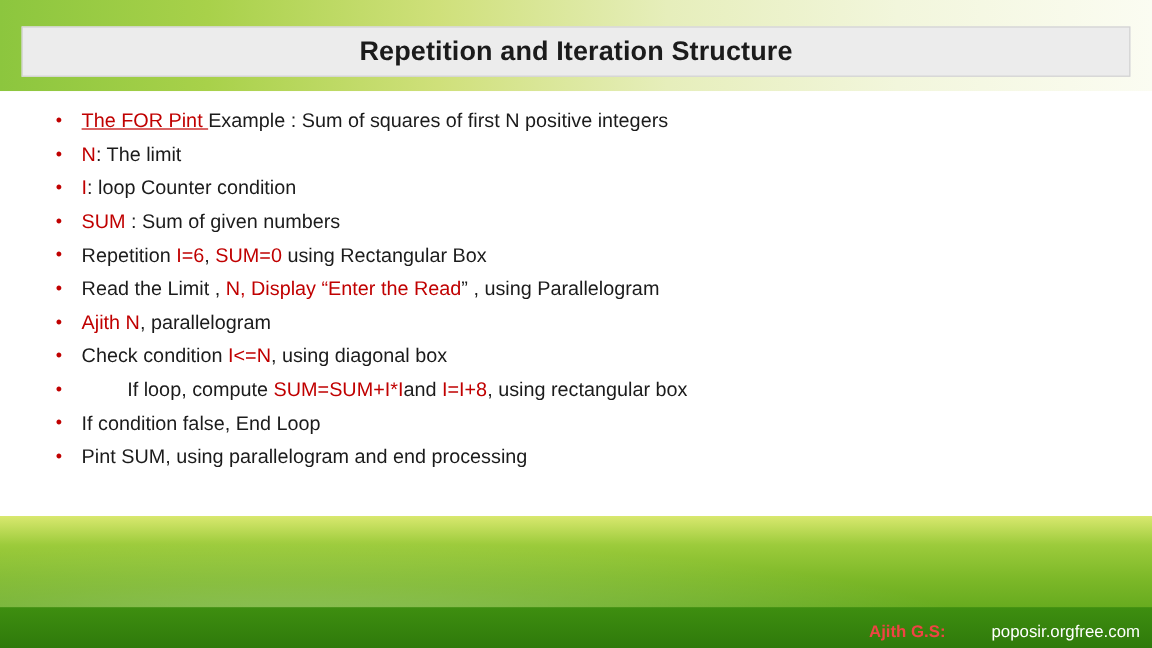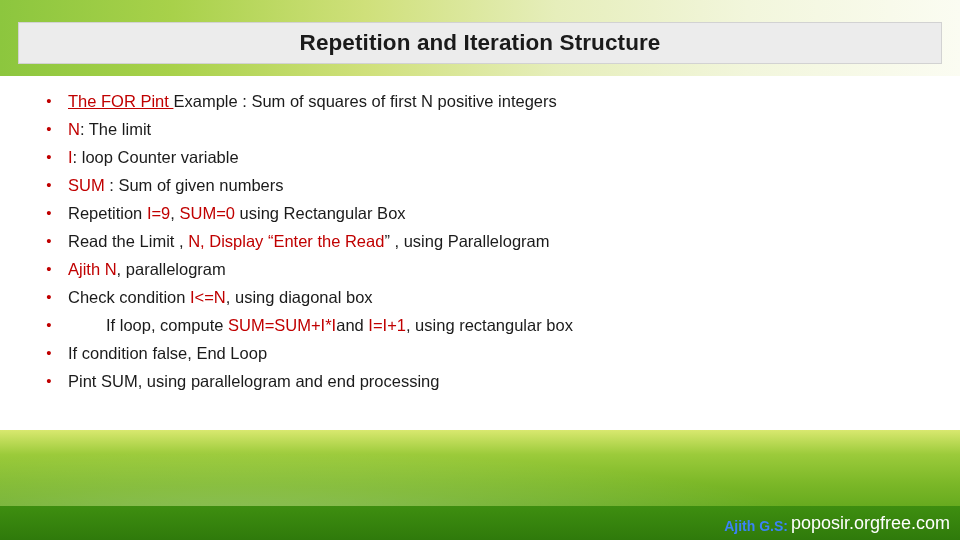--- a/index.html
+++ b/index.html
@@ -119,28 +119,28 @@
   .bullet-text .indent {
     display: inline-block;
     width: 38px;
   }
   .footer-name {
     position: absolute;
     right: 172px;
     bottom: 6px;
     font-size: 14px;
     font-weight: bold;
-    color: #3b82f6;
+    color: #ef4444;
     white-space: nowrap;
   }
   .footer-site {
     position: absolute;
     right: 10px;
     bottom: 6px;
-    font-size: 18px;
+    font-size: 14px;
     color: #ffffff;
     white-space: nowrap;
   }
 </style>
 </head>
 <body>
 
 <div class="slide">
 
   <div class="bg-top-strip"></div>
@@ -158,45 +158,45 @@
       <div class="bullet-row">
         <div class="bullet-mark">•</div>
         <div class="bullet-text"><span class="red-ul">The FOR Pint </span><span>Example : Sum of squares of first N positive integers</span></div>
       </div>
       <div class="bullet-row">
         <div class="bullet-mark">•</div>
         <div class="bullet-text"><span class="red">N</span><span>: The limit</span></div>
       </div>
       <div class="bullet-row">
         <div class="bullet-mark">•</div>
-        <div class="bullet-text"><span class="red">I</span><span>: loop Counter variable</span></div>
+        <div class="bullet-text"><span class="red">I</span><span>: loop Counter condition</span></div>
       </div>
       <div class="bullet-row">
         <div class="bullet-mark">•</div>
         <div class="bullet-text"><span class="red">SUM</span><span> : Sum of given numbers</span></div>
       </div>
       <div class="bullet-row">
         <div class="bullet-mark">•</div>
-        <div class="bullet-text"><span>Repetition </span><span class="red">I=9</span><span>, </span><span class="red">SUM=0</span><span> using Rectangular Box</span></div>
+        <div class="bullet-text"><span>Repetition </span><span class="red">I=6</span><span>, </span><span class="red">SUM=0</span><span> using Rectangular Box</span></div>
       </div>
       <div class="bullet-row">
         <div class="bullet-mark">•</div>
         <div class="bullet-text"><span>Read the Limit , </span><span class="red">N, Display “Enter the Read</span><span>” , using Parallelogram</span></div>
       </div>
       <div class="bullet-row">
         <div class="bullet-mark">•</div>
         <div class="bullet-text"><span class="red">Ajith N</span><span>, parallelogram</span></div>
       </div>
       <div class="bullet-row">
         <div class="bullet-mark">•</div>
         <div class="bullet-text"><span>Check condition </span><span class="red">I&lt;=N</span><span>, using diagonal box</span></div>
       </div>
       <div class="bullet-row">
         <div class="bullet-mark">•</div>
-        <div class="bullet-text"><span class="indent"></span><span>If loop, compute </span><span class="red">SUM=SUM+I*I</span><span>and </span><span class="red">I=I+1</span><span>, using rectangular box</span></div>
+        <div class="bullet-text"><span class="indent"></span><span>If loop, compute </span><span class="red">SUM=SUM+I*I</span><span>and </span><span class="red">I=I+8</span><span>, using rectangular box</span></div>
       </div>
       <div class="bullet-row">
         <div class="bullet-mark">•</div>
         <div class="bullet-text"><span>If condition false, End Loop</span></div>
       </div>
       <div class="bullet-row">
         <div class="bullet-mark">•</div>
         <div class="bullet-text"><span>Pint SUM, using parallelogram and  end processing</span></div>
       </div>
     </div>

